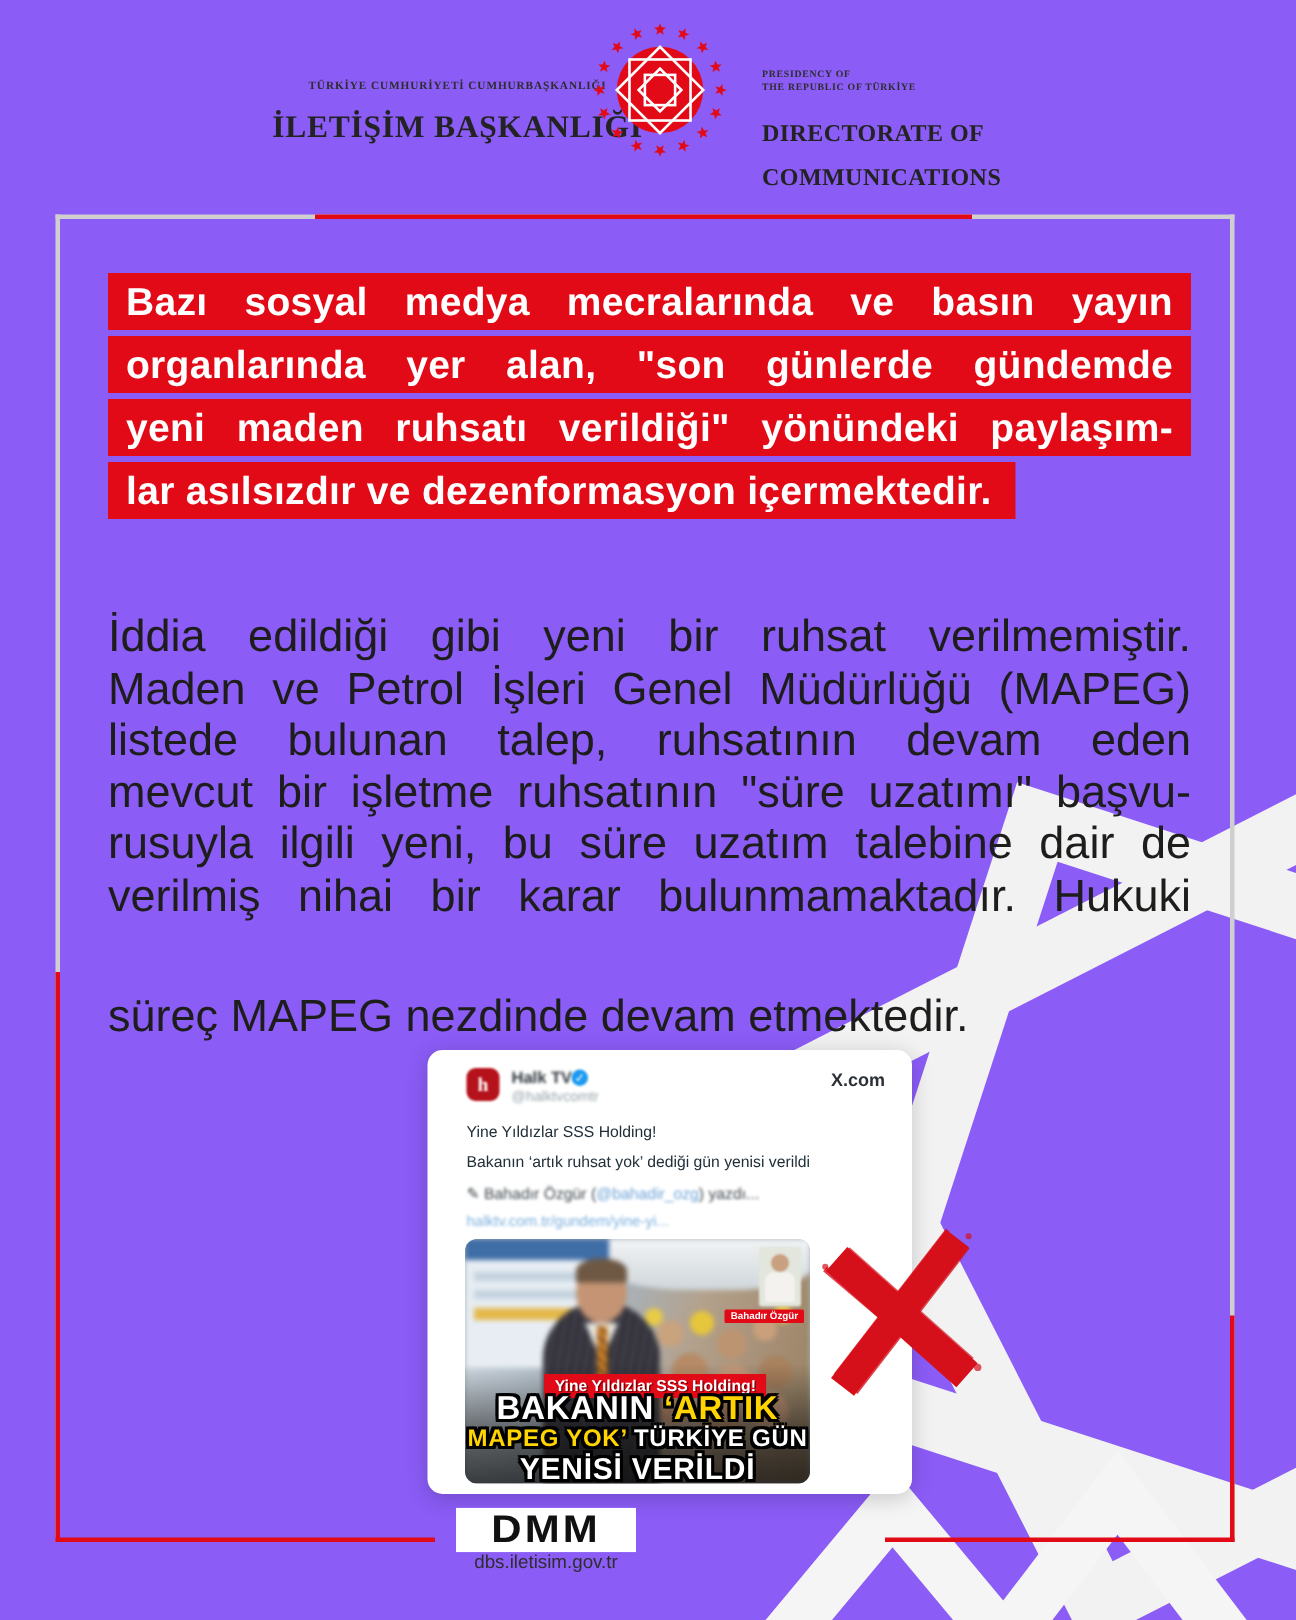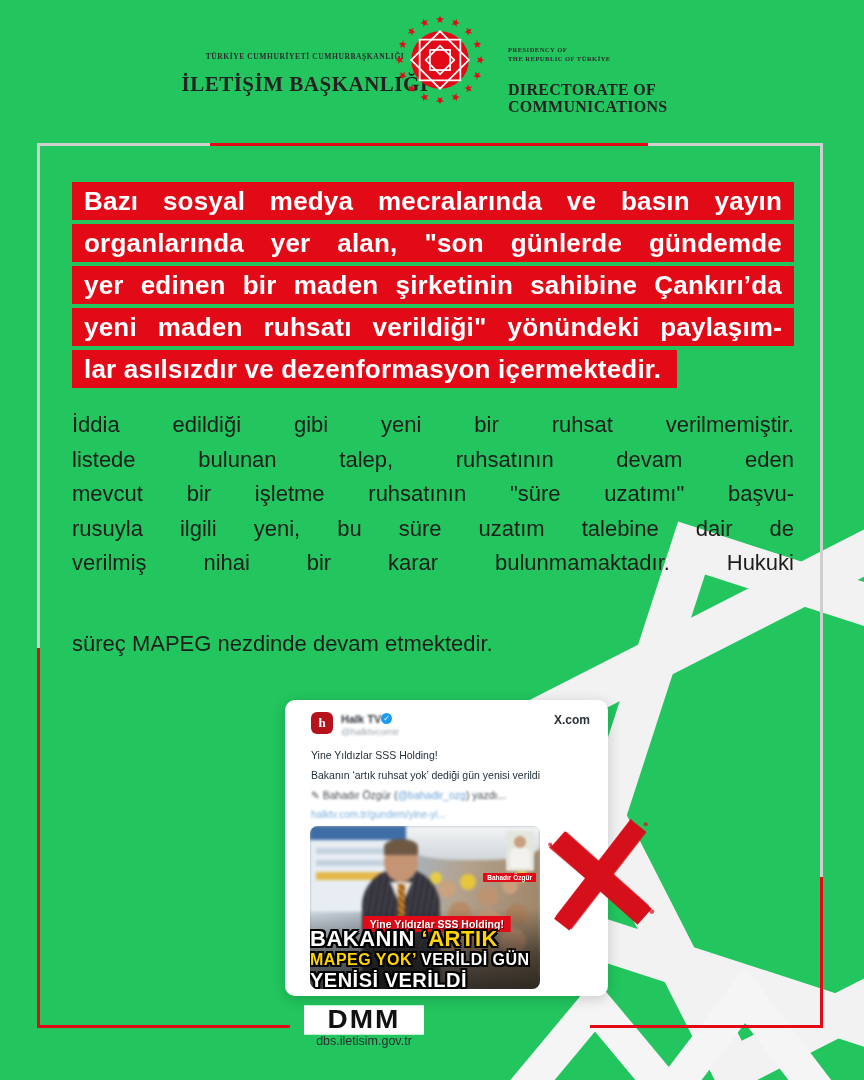--- a/index.html
+++ b/index.html
@@ -1,18 +1,18 @@
 <!DOCTYPE html>
 <html><head>
 <meta charset="utf-8">
 <style>
   * { margin:0; padding:0; box-sizing:border-box; }
   html,body { background:#ffffff; }
   .page {
-    position:relative; width:864px; height:1080px; background:#22c55e;
+    position:relative; width:864px; height:1080px; background:#8b5cf6;
     font-family:"Liberation Sans", sans-serif; overflow:hidden;
   }
   
   .watermark { position:absolute; left:0; top:0; width:864px; height:1080px; z-index:0; }
   
   .hdr { position:absolute; left:0; top:0; width:864px; height:130px; z-index:2; }
   .hdr-left { position:absolute; left:170px; top:52px; width:270px; text-align:center;
               font-family:"Liberation Serif", serif; color:#2d2d2d; }
   .hdr-left .small { font-size:7.5px; letter-spacing:0.6px; font-weight:700; }
   .hdr-left .big   { font-size:21px; font-weight:700; letter-spacing:0.5px; margin-top:11px; color:#232323; }
@@ -28,21 +28,21 @@
   .strips { position:absolute; left:72px; top:182px; width:722px; z-index:3; }
   .strip {
     background:#e30a17; color:#fff; font-weight:700; font-size:26px;
     line-height:38px; height:38px; padding:0 12px; margin-bottom:4px;
     text-align:justify; text-align-last:justify; letter-spacing:0.2px;
     white-space:nowrap; overflow:hidden;
   }
   .strip.last { text-align-last:left; width:-moz-fit-content; width:fit-content; padding-right:16px; }
   
   .bodytext { position:absolute; left:72px; top:408px; width:722px; z-index:3;
-              color:#1d1d1b; font-size:22px; line-height:34.5px; }
+              color:#1d1d1b; font-size:30px; line-height:34.5px; }
   .bline { text-align:justify; text-align-last:justify; white-space:nowrap; overflow:hidden; }
   .bline.last { text-align-last:left;margin-top:46px; }
   
   .tweet {
     position:absolute; left:285px; top:700px; width:323px; height:296px; z-index:4;
     background:#fff; border-radius:10px; box-shadow:0 3px 14px rgba(0,0,0,.18);
   }
   .avatar { position:absolute; left:26px; top:12px; width:22px; height:22px; border-radius:6px;
             background:#b5121b; color:#fff; font-weight:700; font-size:13px; text-align:center;
             line-height:21px; filter:blur(0.6px); font-family:"Liberation Serif",serif; }
@@ -78,21 +78,21 @@
   .inset { position:absolute; right:6px; top:5px; width:28px; height:40px; background:#e3e6dd; border-radius:2px; filter:blur(0.8px); }
   .inset .p-head { position:absolute; left:8px; top:5px; width:12px; height:12px; border-radius:50%; background:#c9a080; }
   .inset .p-body { position:absolute; left:4px; top:17px; width:20px; height:20px; border-radius:6px 6px 0 0; background:#f4f2ee; }
   .badge { position:absolute; right:4px; top:47px; background:#e30a17; color:#fff; font-size:6.5px;
            font-weight:700; padding:1px 4px; border-radius:1px; filter:blur(0.4px); }
   .shade { position:absolute; left:0; bottom:0; width:100%; height:80px;
            background:linear-gradient(180deg,rgba(20,20,20,0) 0%,rgba(15,15,15,.55) 55%,rgba(10,10,10,.75) 100%); }
   .banner { position:absolute; left:50%; transform:translateX(-42%); bottom:57px; background:#e30a17;
             color:#fff; font-size:10.5px; font-weight:700; padding:2px 7px; white-space:nowrap;
             text-shadow:1px 1px 0 #7d0009; }
-  .nh { position:absolute; left:0; width:100%; text-align:left; font-weight:900; white-space:nowrap;
+  .nh { position:absolute; left:0; width:100%; text-align:center; font-weight:900; white-space:nowrap;
         color:#fff; letter-spacing:0.5px;
         text-shadow:-2px 0 0 #000,2px 0 0 #000,0 -2px 0 #000,0 2px 0 #000,-2px -2px 0 #000,2px 2px 0 #000,-2px 2px 0 #000,2px -2px 0 #000; }
   .nh .yel { color:#ffd400; }
   .nh1 { bottom:37px; font-size:22px; }
   .nh2 { bottom:20px; font-size:16px; }
   .nh3 { bottom:-3px; font-size:20px; }
   
   .xmark { position:absolute; left:540px; top:813px; width:122px; height:124px; z-index:5; }
   
   .footer { position:absolute; left:0; top:1004px; width:728px; text-align:center; z-index:6; }
@@ -147,43 +147,43 @@
         <rect x="28.8" y="28.8" width="42.4" height="42.4" transform="rotate(45 50 50)"></rect>
         <rect x="39.5" y="39.5" width="21" height="21"></rect>
         <rect x="39.5" y="39.5" width="21" height="21" transform="rotate(45 50 50)"></rect>
       </g>
     </svg>
 
     <div class="hdr-right">
       <div class="tiny">PRESIDENCY OF</div>
       <div class="tiny">THE REPUBLIC OF TÜRKİYE</div>
       <div class="big">DIRECTORATE OF</div>
-      <div class="big" style="margin-top:0;">COMMUNICATIONS</div>
+      <div class="big" style="margin-top:12px;">COMMUNICATIONS</div>
     </div>
   </div>
 
   <div class="frame-line" style="left:37px;top:143px;width:786px;height:3px;"></div>
   <div class="frame-line red" style="left:210px;top:143px;width:438px;height:3px;"></div>
   <div class="frame-line" style="left:37px;top:143px;width:3px;height:885px;"></div>
   <div class="frame-line red" style="left:37px;top:648px;width:3px;height:380px;"></div>
   <div class="frame-line" style="left:820px;top:143px;width:3px;height:885px;"></div>
   <div class="frame-line red" style="left:820px;top:877px;width:3px;height:151px;"></div>
   <div class="frame-line red" style="left:37px;top:1025px;width:253px;height:3px;"></div>
   <div class="frame-line red" style="left:590px;top:1025px;width:233px;height:3px;"></div>
 
   <div class="strips">
     <div class="strip">Bazı sosyal medya mecralarında ve basın yayın</div>
     <div class="strip">organlarında yer alan, "son günlerde gündemde</div>
-    <div class="strip">yer edinen bir maden şirketinin sahibine Çankırı’da</div>
     <div class="strip">yeni maden ruhsatı verildiği" yönündeki paylaşım-</div>
     <div class="strip last">lar asılsızdır ve dezenformasyon içermektedir.</div>
   </div>
 
   <div class="bodytext">
     <div class="bline">İddia edildiği gibi yeni bir ruhsat verilmemiştir.</div>
+    <div class="bline">Maden ve Petrol İşleri Genel Müdürlüğü (MAPEG)</div>
     <div class="bline">listede bulunan talep, ruhsatının devam eden</div>
     <div class="bline">mevcut bir işletme ruhsatının "süre uzatımı" başvu-</div>
     <div class="bline">rusuyla ilgili yeni, bu süre uzatım talebine dair de</div>
     <div class="bline">verilmiş nihai bir karar bulunmamaktadır. Hukuki</div>
     <div class="bline last">süreç MAPEG nezdinde devam etmektedir.</div>
   </div>
 
   <div class="tweet">
     <div class="avatar">h</div>
     <div class="tw-name">Halk TV</div>
@@ -224,21 +224,21 @@
           <div class="tie"></div>
       </div>
       <div class="inset">
         <div class="p-head"></div>
           <div class="p-body"></div>
       </div>
       <div class="badge">Bahadır Özgür</div>
       <div class="shade"></div>
       <div class="banner">Yine Yıldızlar SSS Holding!</div>
       <div class="nh nh1"><span>BAKANIN </span><span class="yel">‘ARTIK</span></div>
-      <div class="nh nh2"><span class="yel">MAPEG YOK’</span><span> VERİLDİ GÜN</span></div>
+      <div class="nh nh2"><span class="yel">MAPEG YOK’</span><span> TÜRKİYE GÜN</span></div>
       <div class="nh nh3"><span>YENİSİ VERİLDİ</span></div>
     </div>
   </div>
 
   <svg class="xmark" viewBox="0 0 120 120">
     <g stroke="#d6101b" fill="none" transform="rotate(-4 60 60)">
       <path d="M20,22 L100,104" stroke-width="21"></path>
       <path d="M100,14 L18,106" stroke-width="19"></path>
       <path d="M12,28 L94,108" stroke-width="4" opacity="0.8"></path>
       <path d="M106,20 L26,110" stroke-width="4" opacity="0.8"></path>

